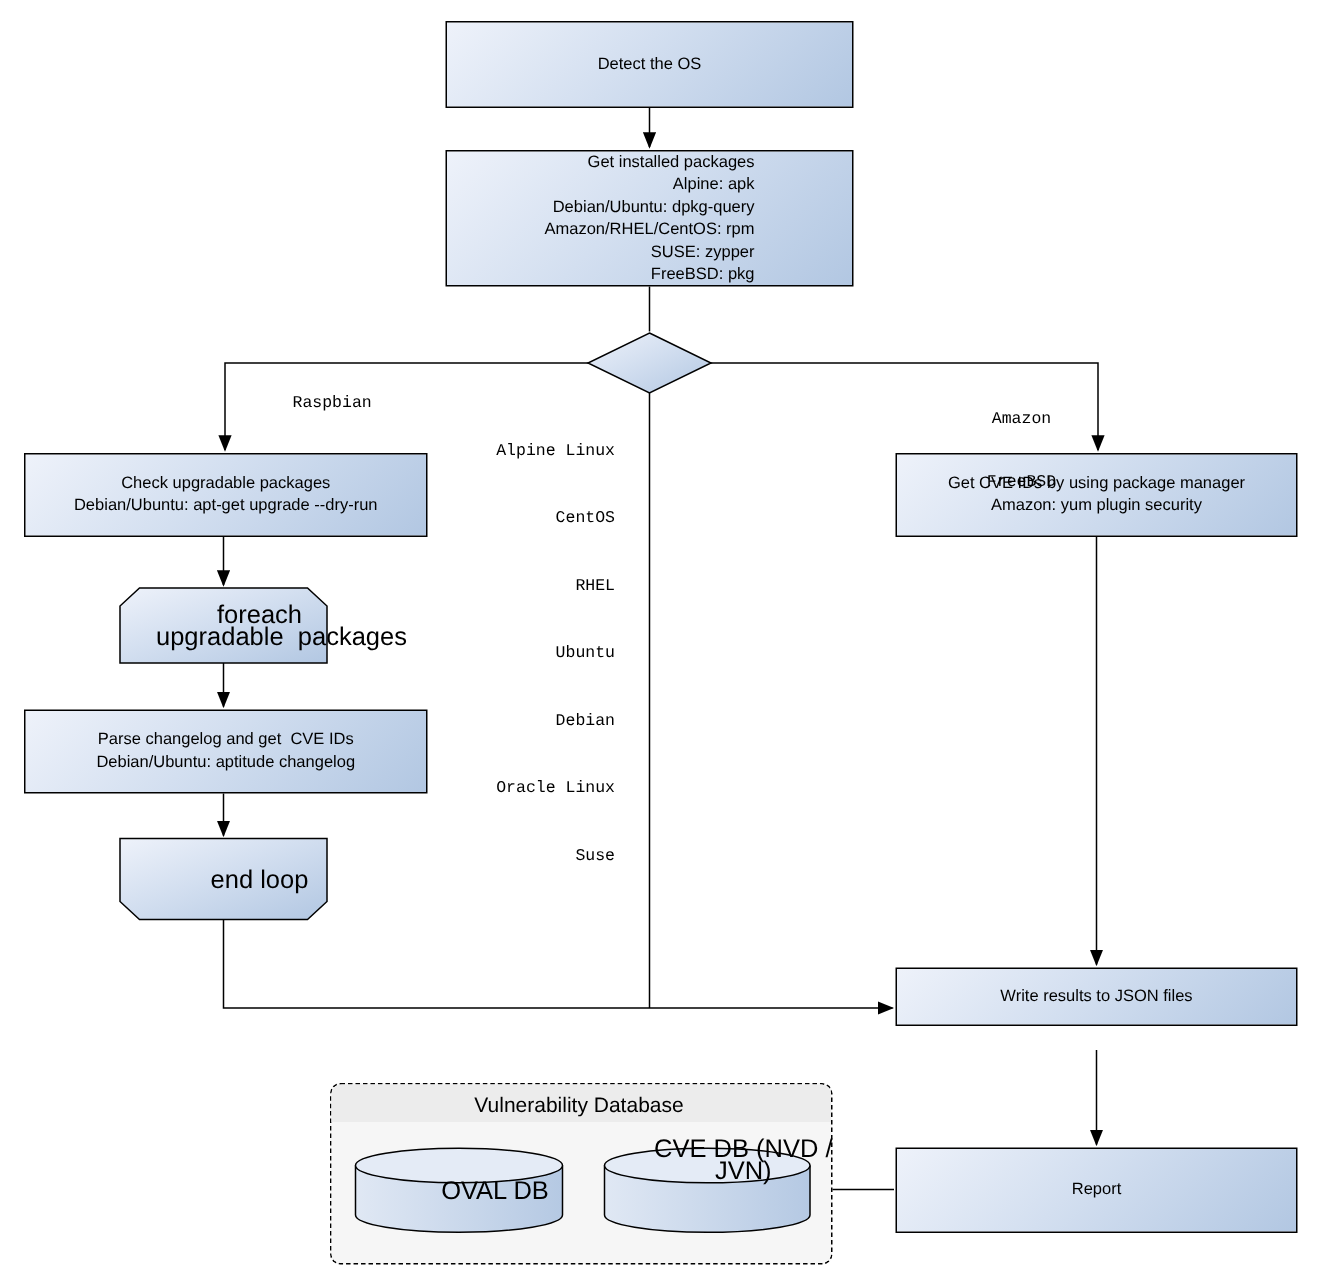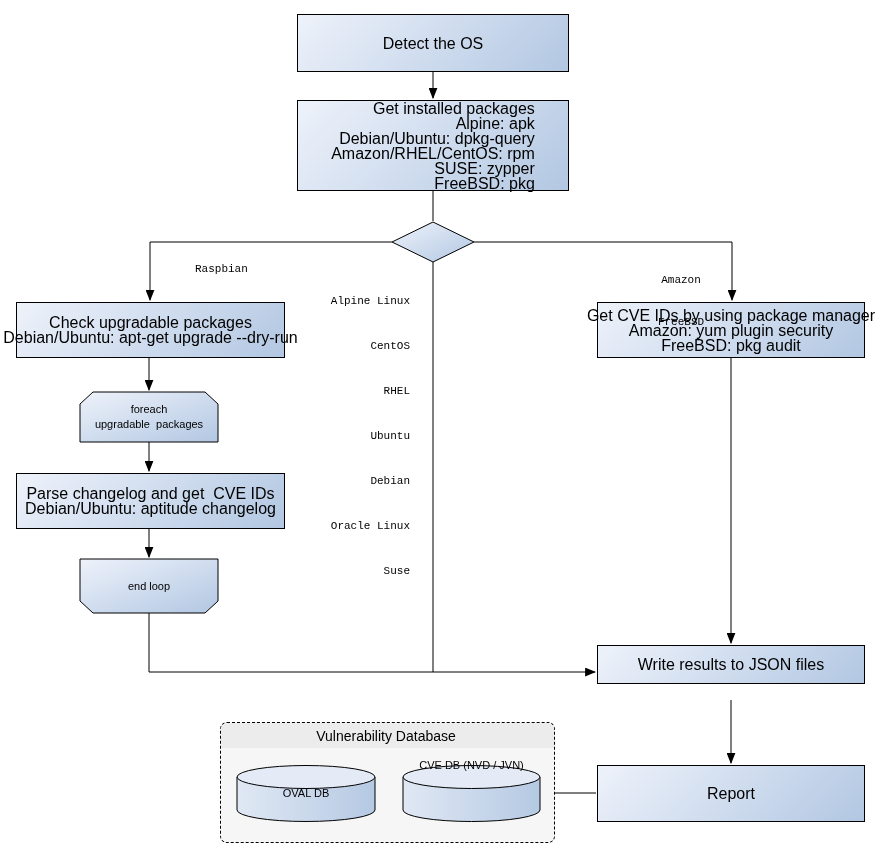--- a/index.html
+++ b/index.html
@@ -6,30 +6,30 @@
   #canvas{
     position:relative;width:881px;height:857px;background:#ffffff;
     font-family:"Liberation Sans",sans-serif;color:#000;overflow:hidden;
   }
   #wires{position:absolute;left:0;top:0;width:881px;height:857px;}
   .node{
     position:absolute;box-sizing:border-box;
     border:1px solid #000;
     background:linear-gradient(135deg,#eef2fa 0%,#d3dff0 45%,#b2c7e2 100%);
     display:flex;align-items:center;justify-content:center;
-    font-size:16px;line-height:15px;
+    font-size:11px;line-height:15px;
   }
   .tblock div{white-space:pre;}
   .align-right{text-align:right;}
   .align-center{text-align:center;}
   .lbl{
     position:absolute;font-size:11px;line-height:15px;white-space:pre;font-family:Liberation Mono, monospace;
   }
   .shape-label{
-    position:absolute;font-size:11px;line-height:15px;text-align:center;
+    position:absolute;font-size:17px;line-height:15px;text-align:center;padding-left:24px;
   }
   #vuln-container{
     position:absolute;left:220px;top:722px;width:335px;height:121px;
     box-sizing:border-box;border:1px dashed #000;border-radius:7px;
     background:#f6f6f6;
   }
   #vuln-header{
     position:absolute;left:0;top:0;right:0;height:25px;
     background:#ececec;border-radius:7px 7px 0 0;
     display:flex;align-items:center;justify-content:center;
@@ -132,21 +132,20 @@
     <div class="tblock align-center">
       <div>Parse changelog and get  CVE IDs</div>
       <div>Debian/Ubuntu: aptitude changelog</div>
     </div>
   </div>
 
   <div class="node" style="left:597px;top:302px;width:268px;height:56px;">
     <div class="tblock align-center">
       <div>Get CVE IDs by using package manager</div>
       <div>Amazon: yum plugin security</div>
-      <div>FreeBSD: pkg audit</div>
     </div>
   </div>
 
   <div class="node" style="left:597px;top:645px;width:268px;height:39px;">
     <div>Write results to JSON files</div>
   </div>
 
   <div class="node" style="left:597px;top:765px;width:268px;height:57px;">
     <div>Report</div>
   </div>

